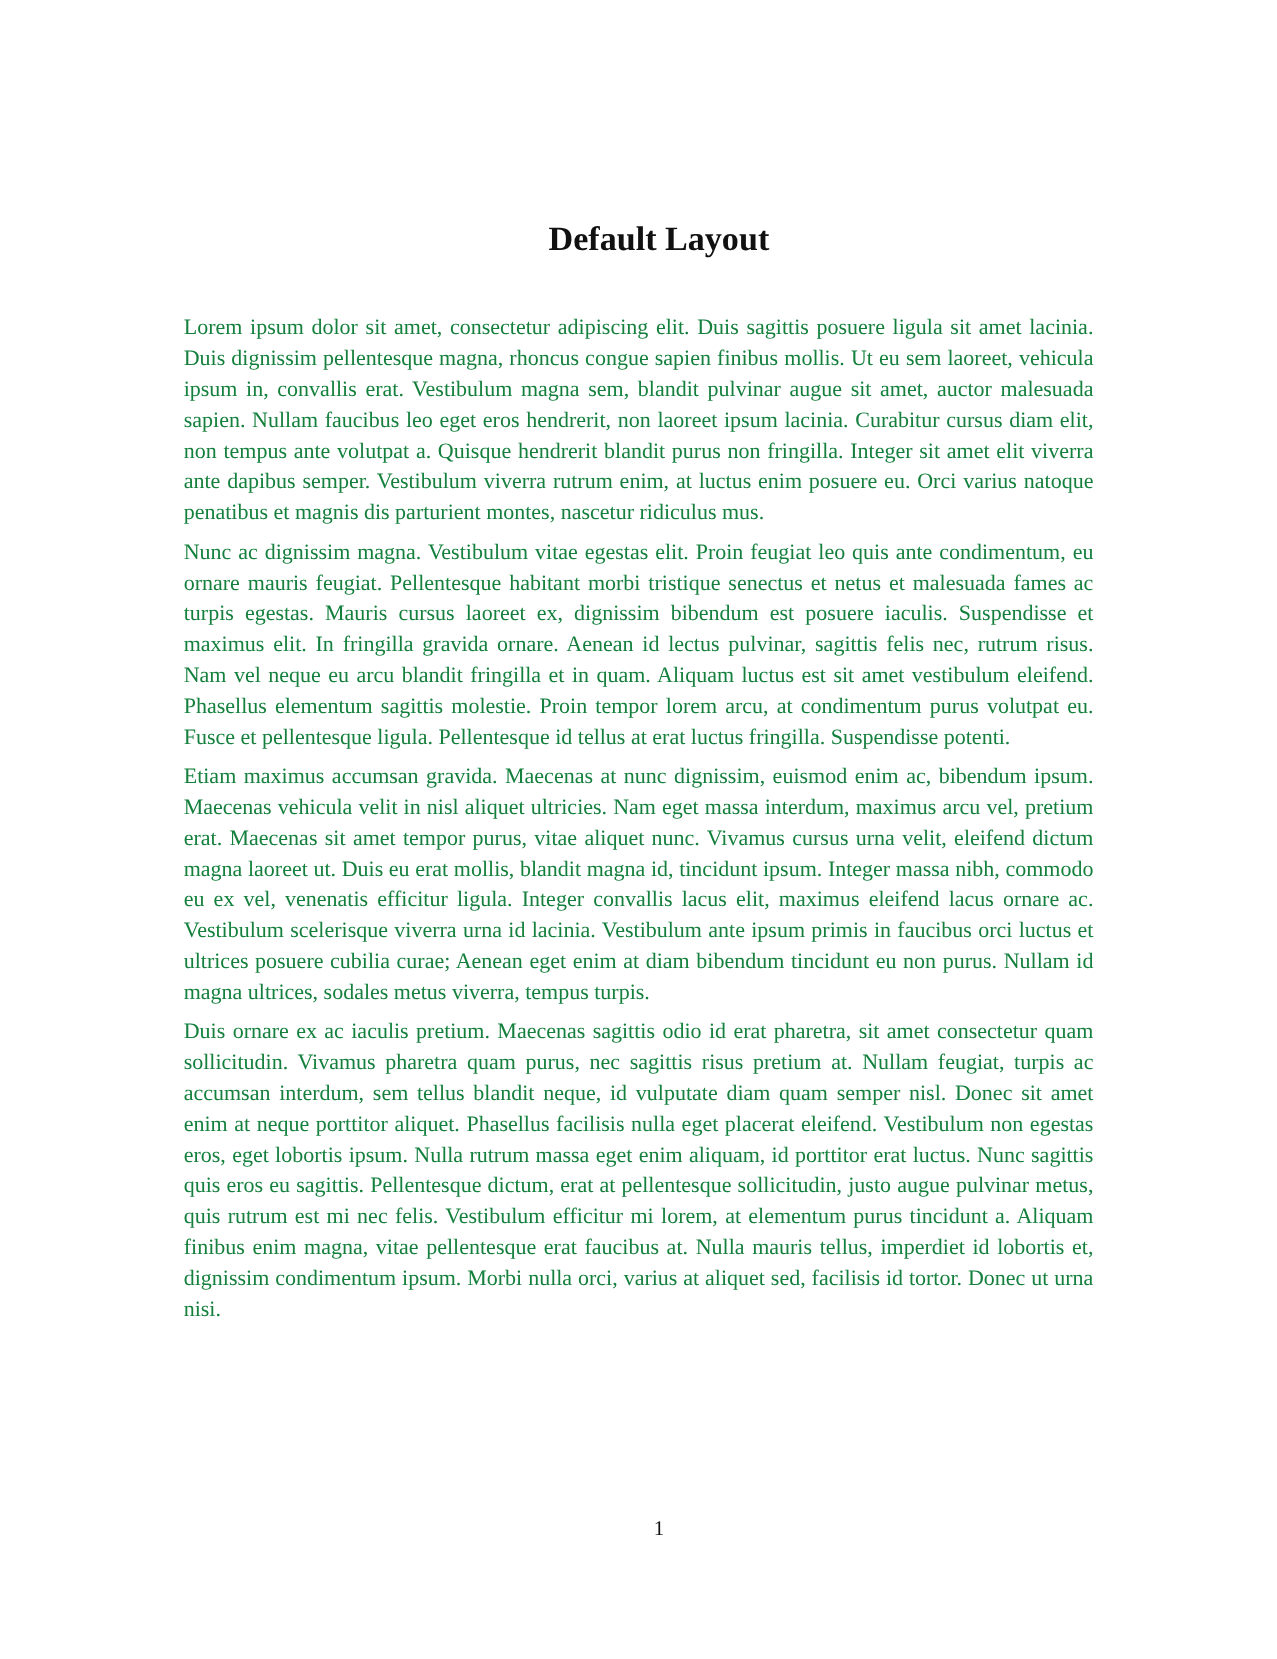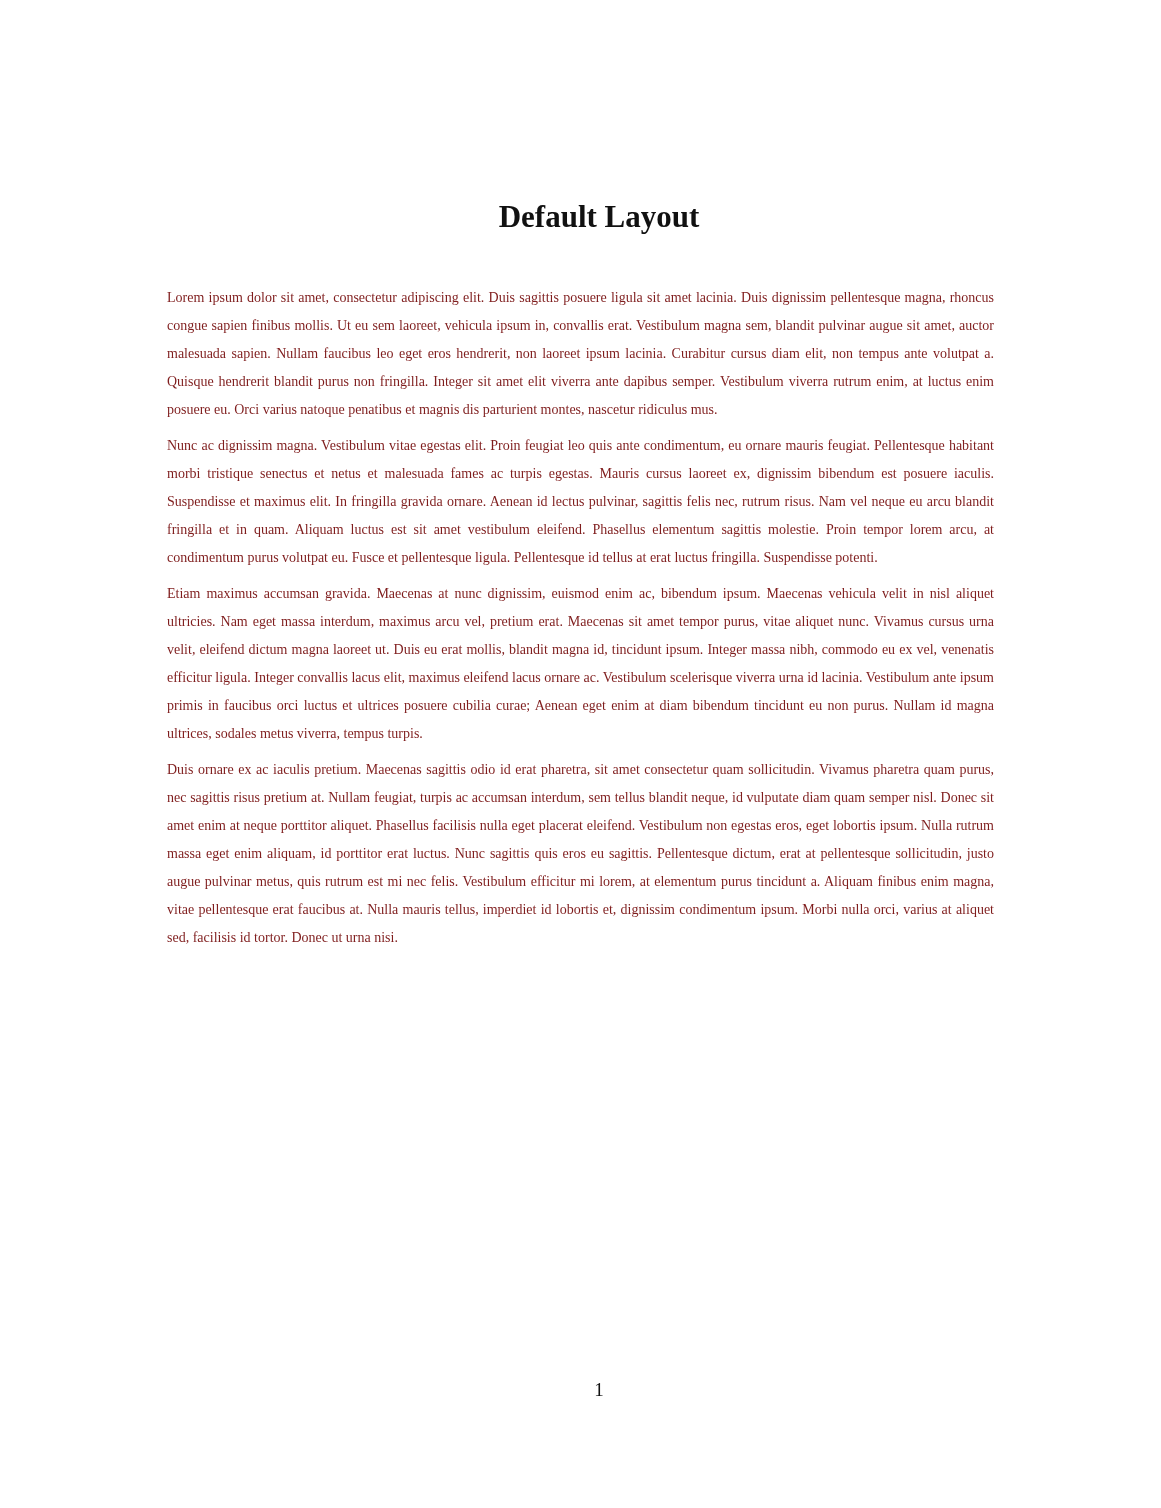--- a/index.html
+++ b/index.html
@@ -27,24 +27,24 @@
     font-size: 31px;
     line-height: 38px;
     font-weight: bold;
     color: #111111;
   }
   .doc-body {
     position: absolute;
     top: 284px;
     left: 167px;
     width: 827px;
-    font-size: 14px;
+    font-size: 20px;
     line-height: 28px;
     text-align: justify;
-    color: #7f1d1d;
+    color: #15803d;
   }
   .doc-body p {
     margin: 0 0 8px 0;
     padding: 0;
   }
   .page-number {
     position: absolute;
     top: 1376px;
     left: 0;
     width: 100%;

